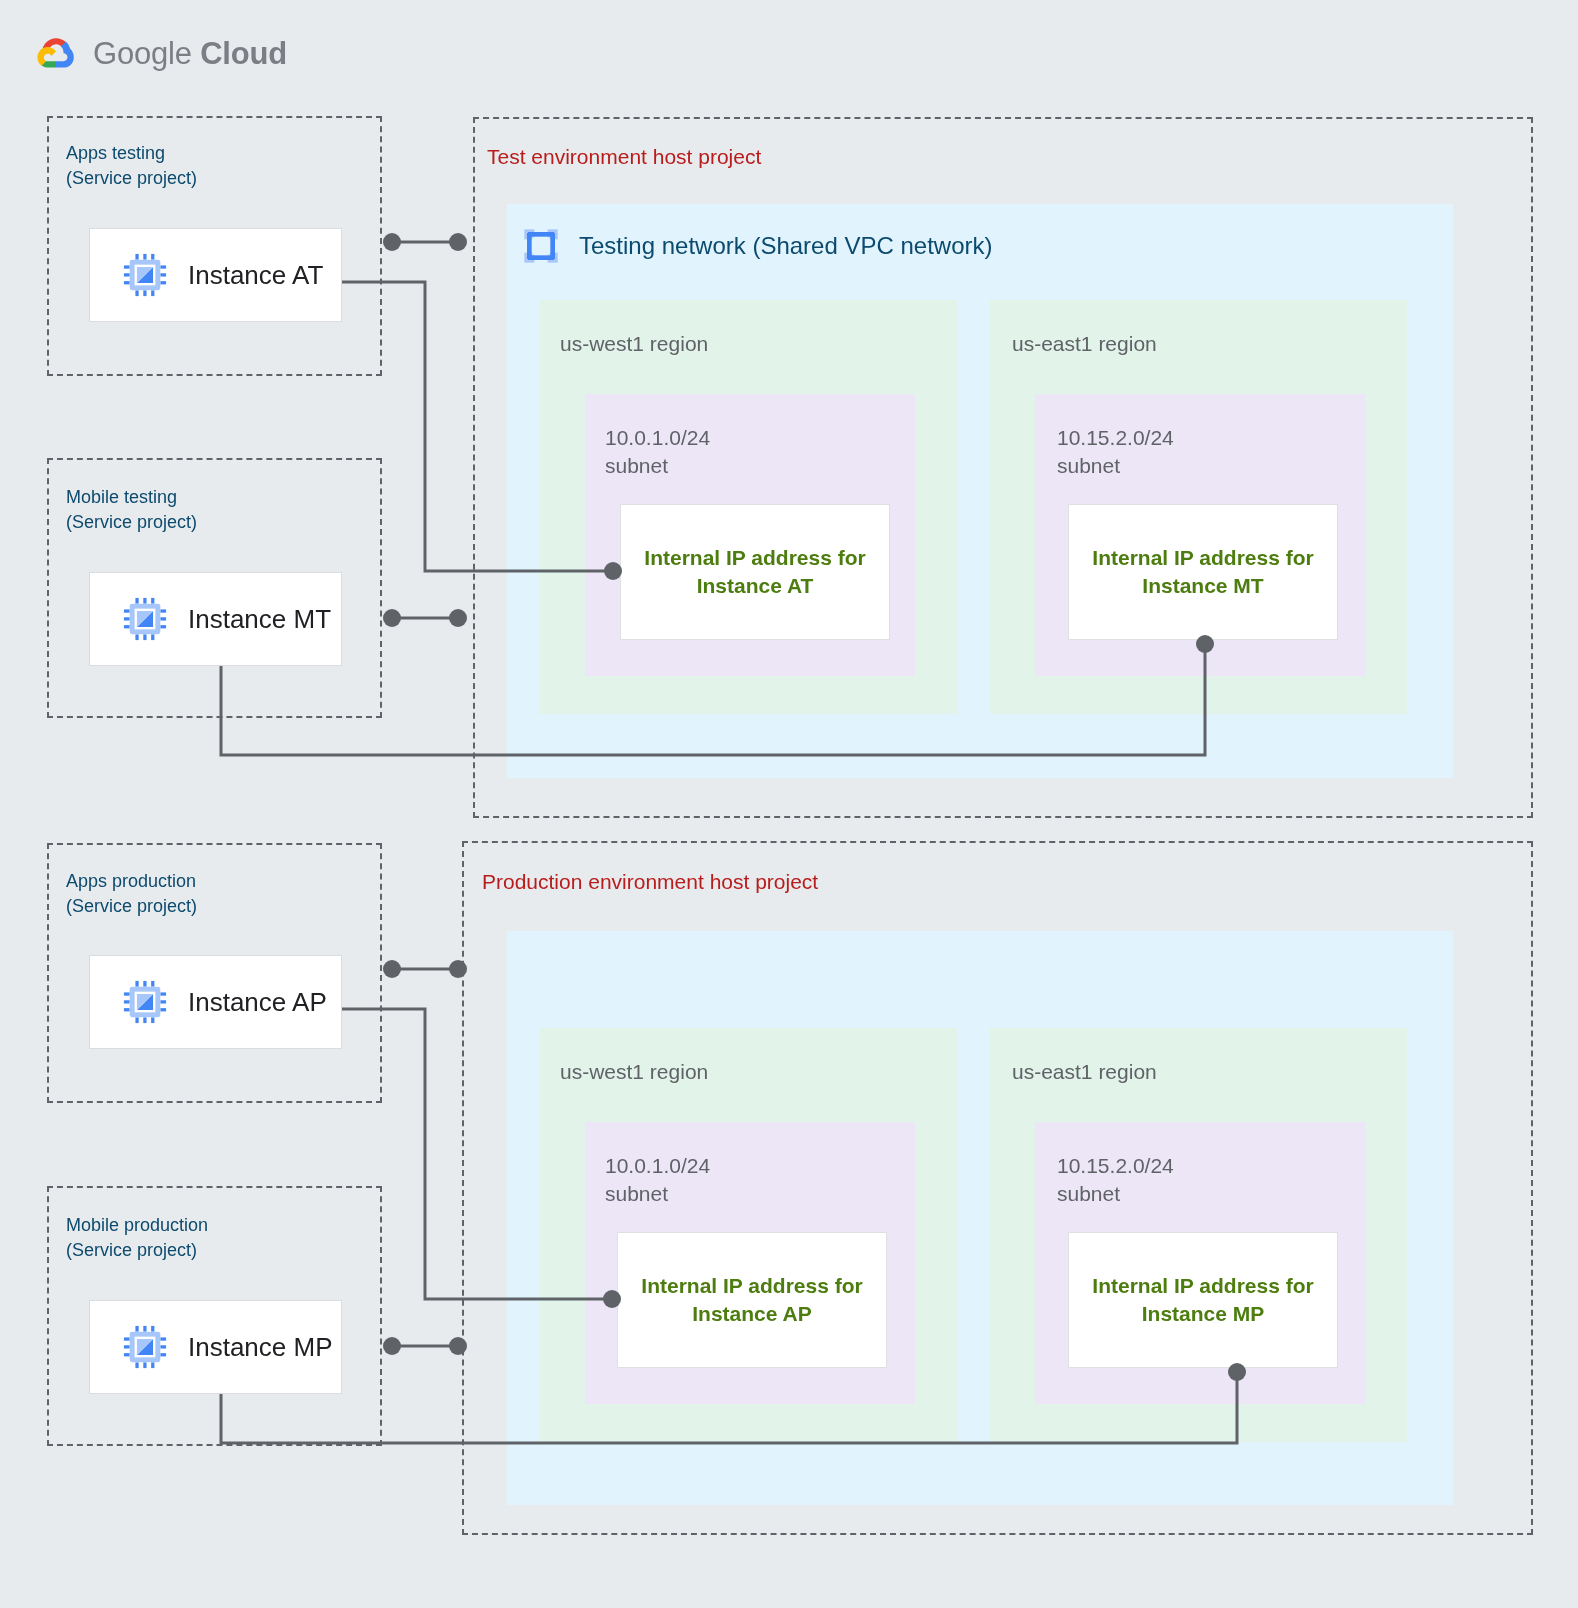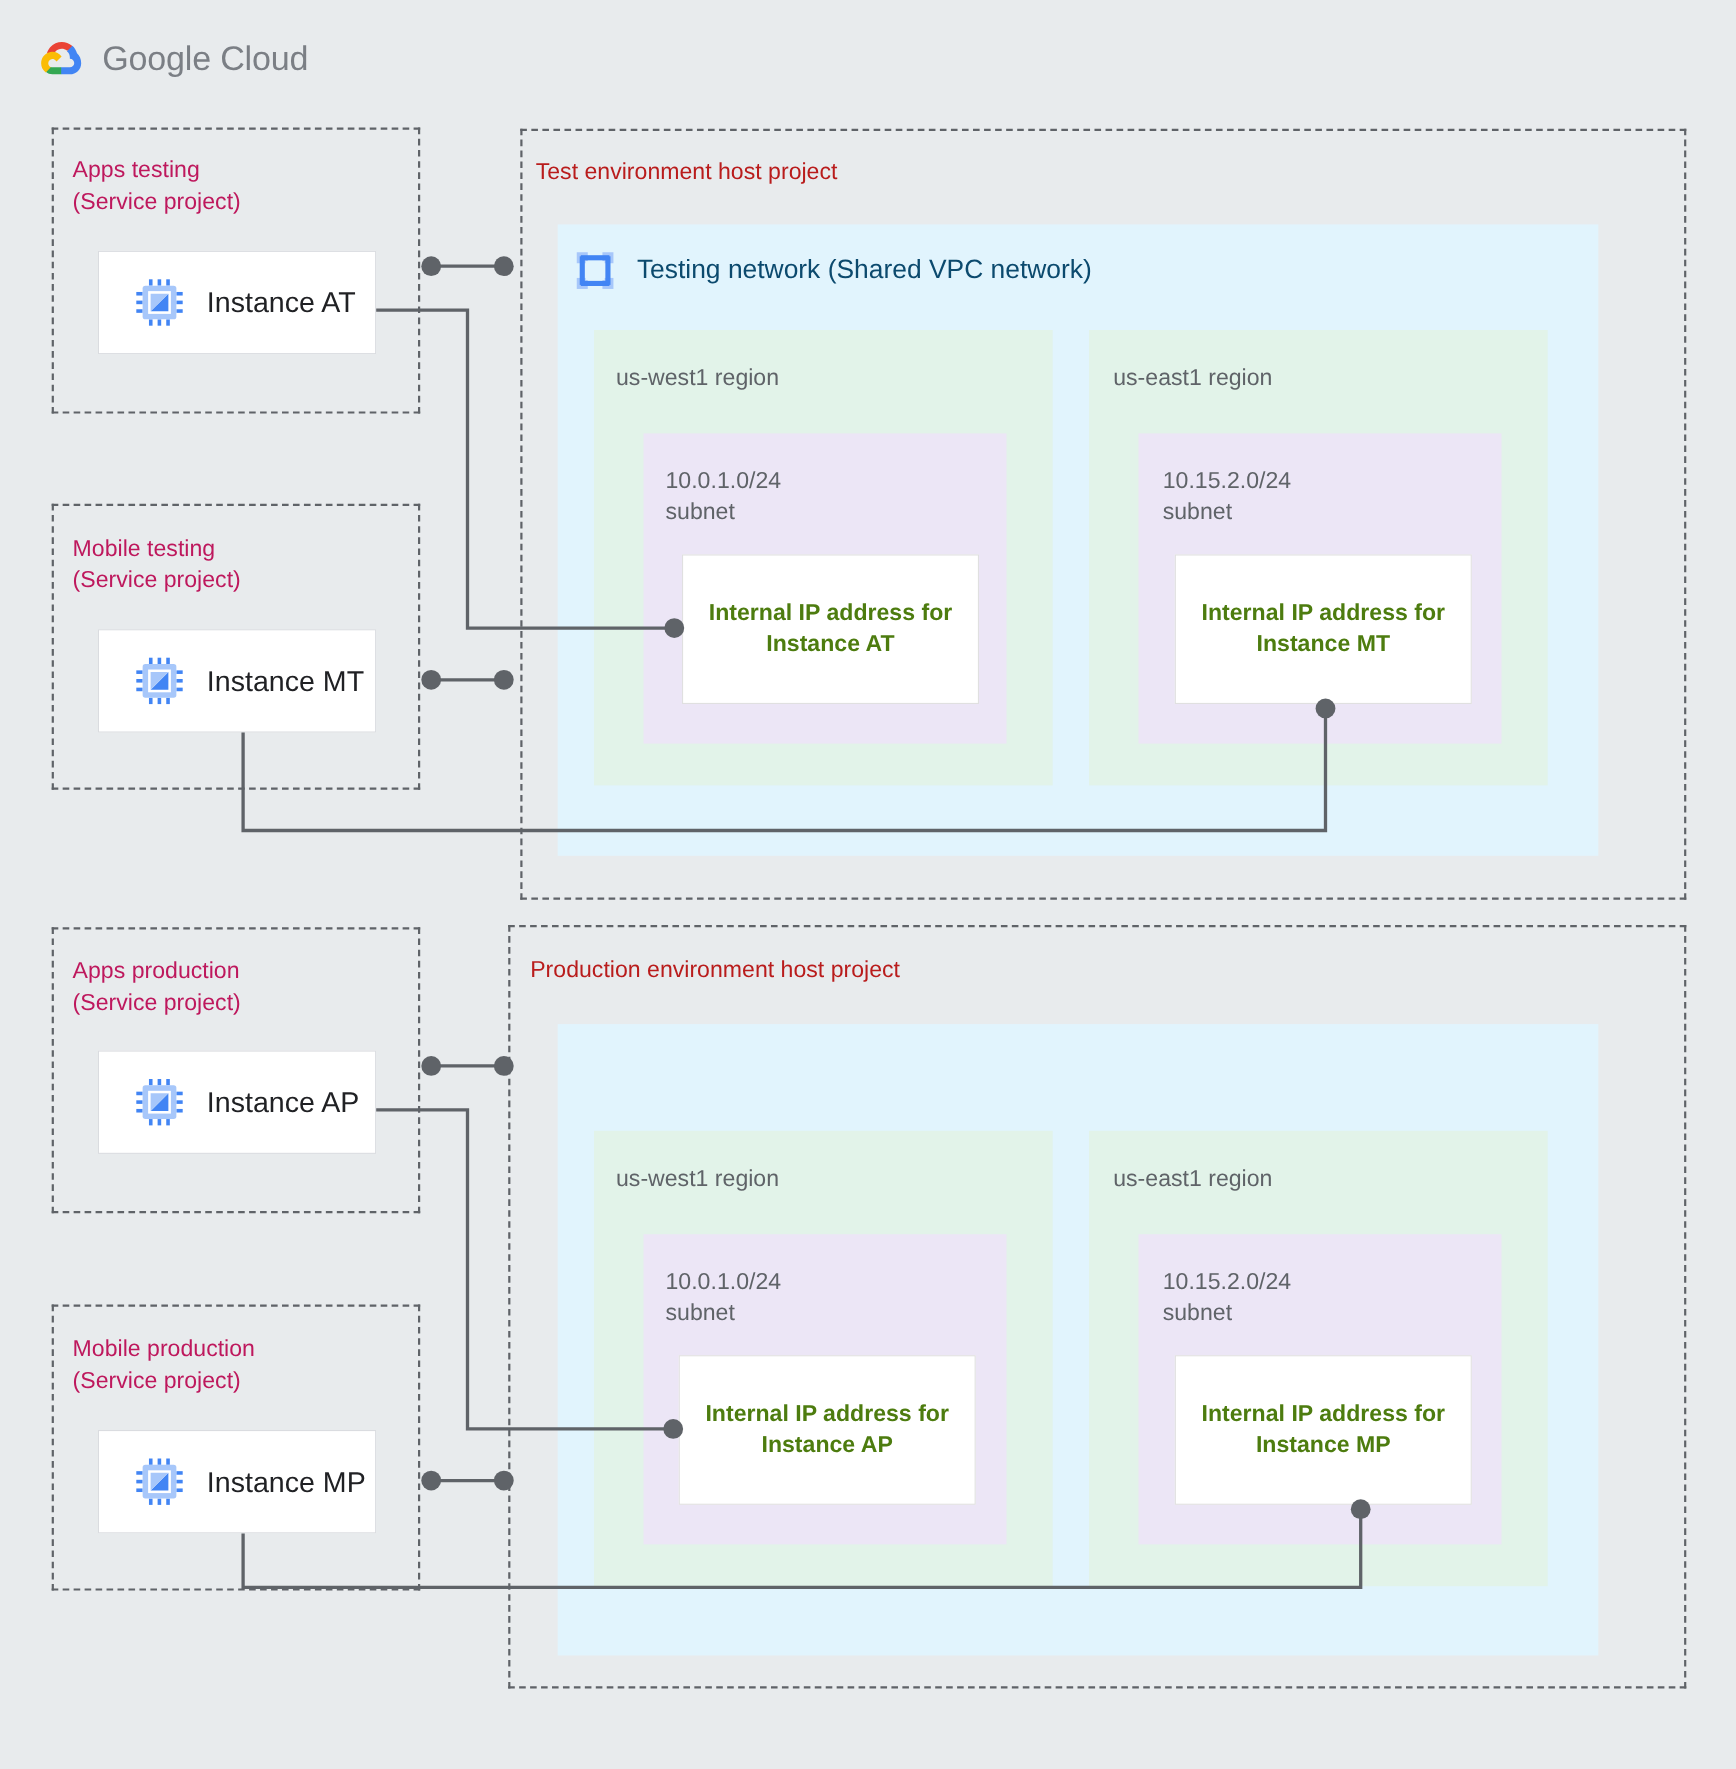--- a/index.html
+++ b/index.html
@@ -25,31 +25,31 @@
     display: flex; align-items: center; gap: 13px;
   }
   .logo-mark { width: 46px; height: 42px; display: block; }
   .logo-text {
     font-size: 31px;
     color: #7b7f85;
     letter-spacing: -0.2px;
     white-space: nowrap;
   }
   .logo-text .g-bold { font-weight: 400; }
-  .logo-text .c-light { font-weight: 400; text-align: center; }
+  .logo-text .c-light { font-weight: 700; text-align: center; }
 
   
   .dashed-box {
     border: 2px dashed #5f6368;
     box-sizing: border-box;
     background: transparent;
   }
   .svc-label {
-    font-size: 21px;
-    color: #be185d;
+    font-size: 18px;
+    color: #0c4a6e;
     line-height: 1.38;
     white-space: pre-line;
   }
   .host-label {
     font-size: 21px;
     color: #b91c1c;
     white-space: nowrap;
   }
 
   

